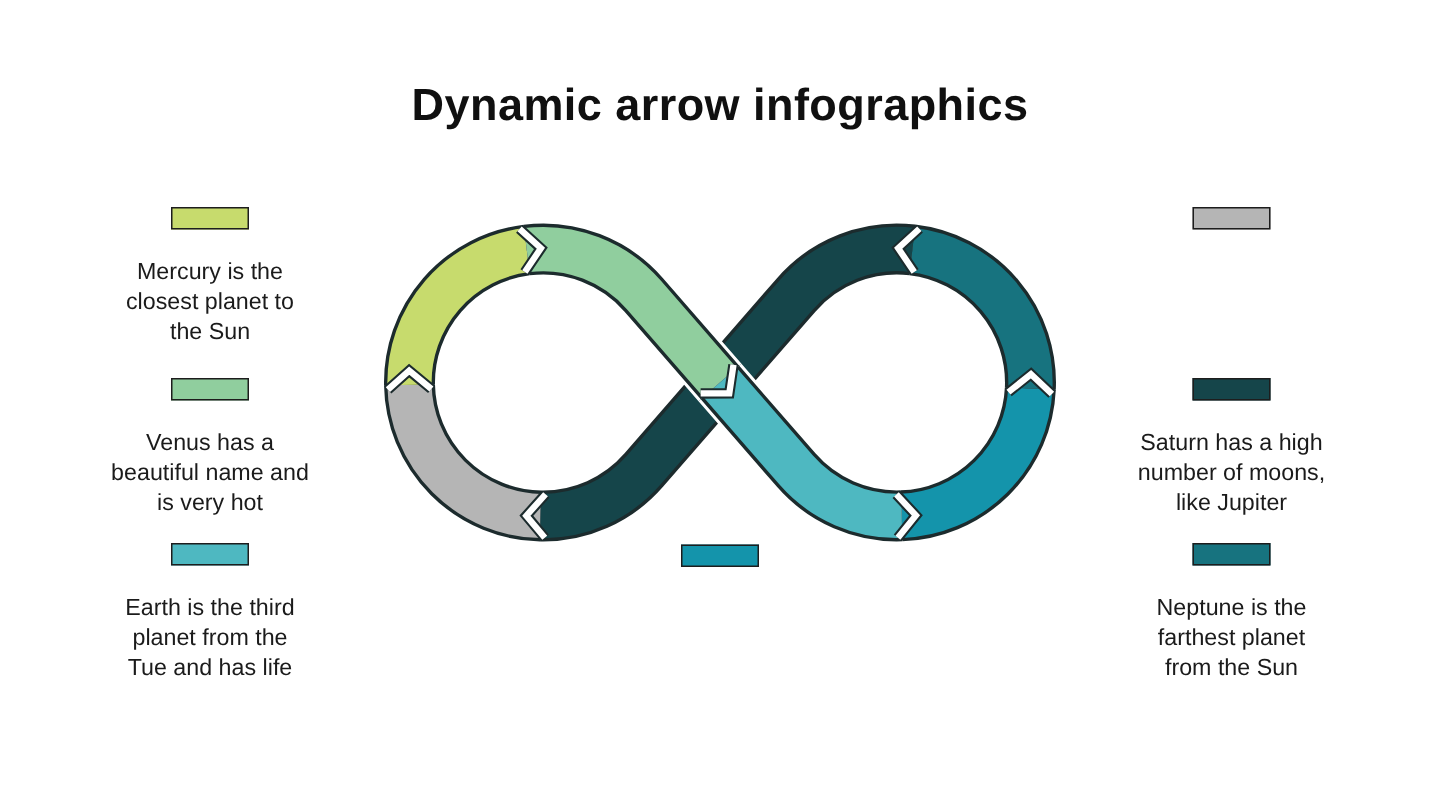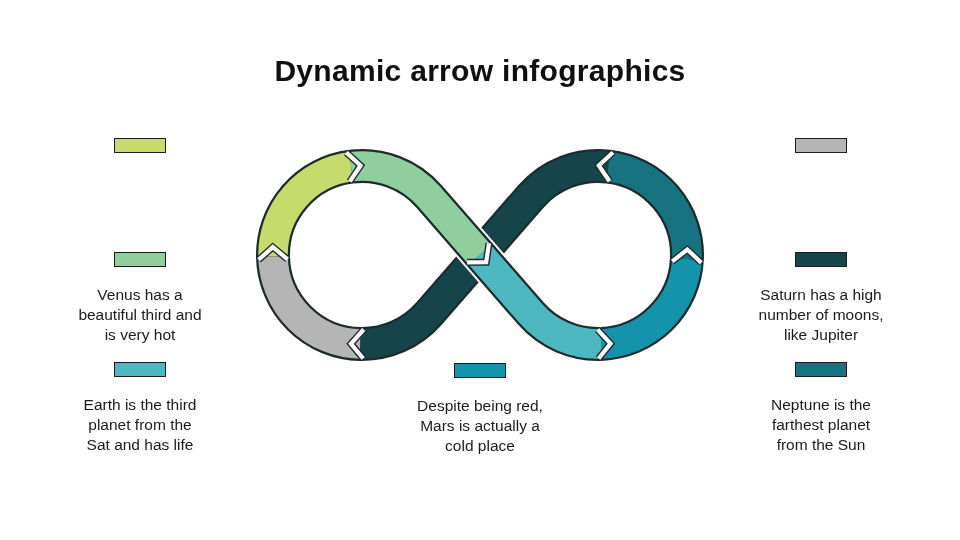--- a/index.html
+++ b/index.html
@@ -53,38 +53,38 @@
       <polyline points="363.7,329.5 350.9,343.8 363.2,358.5" fill="none" stroke="#1c2b2d" stroke-width="7" stroke-linejoin="miter" stroke-miterlimit="8"></polyline>
       <polyline points="363.7,329.5 350.9,343.8 363.2,358.5" fill="none" stroke="#ffffff" stroke-width="4.2" stroke-linejoin="miter" stroke-miterlimit="8"></polyline>
       <polyline points="287.6,259.3 272.8,247.1 258.6,259.8" fill="none" stroke="#1c2b2d" stroke-width="7" stroke-linejoin="miter" stroke-miterlimit="8"></polyline>
       <polyline points="287.6,259.3 272.8,247.1 258.6,259.8" fill="none" stroke="#ffffff" stroke-width="4.2" stroke-linejoin="miter" stroke-miterlimit="8"></polyline>
       <polyline points="349.9,181.4 360.6,165.5 346.4,152.6" fill="none" stroke="#1c2b2d" stroke-width="7" stroke-linejoin="miter" stroke-miterlimit="8"></polyline>
       <polyline points="349.9,181.4 360.6,165.5 346.4,152.6" fill="none" stroke="#ffffff" stroke-width="4.2" stroke-linejoin="miter" stroke-miterlimit="8"></polyline>
     </svg>
 
   <div class="info-block" style="left:48px;top:138px">
     <span class="swatch" style="background: rgb(199, 219, 109);"></span>
+    <p class="info-text">Mercury is the
+closest planet to
+the Sun</p>
   </div>
   <div class="info-block" style="left:48px;top:252px">
     <span class="swatch" style="background: rgb(144, 206, 158);"></span>
     <p class="info-text">Venus has a
-beautiful third and
+beautiful name and
 is very hot</p>
   </div>
   <div class="info-block" style="left:48px;top:362px">
     <span class="swatch" style="background: rgb(78, 184, 193);"></span>
     <p class="info-text">Earth is the third
 planet from the
-Sat and has life</p>
+Tue and has life</p>
   </div>
   <div class="info-block" style="left:388px;top:363px">
     <span class="swatch" style="background: rgb(20, 148, 171);"></span>
-    <p class="info-text">Despite being red,
-Mars is actually a
-cold place</p>
   </div>
   <div class="info-block" style="left:729px;top:138px">
     <span class="swatch" style="background: rgb(181, 181, 181);"></span>
   </div>
   <div class="info-block" style="left:729px;top:362px">
     <span class="swatch" style="background: rgb(23, 115, 127);"></span>
     <p class="info-text">Neptune is the
 farthest planet
 from the Sun</p>
   </div>

